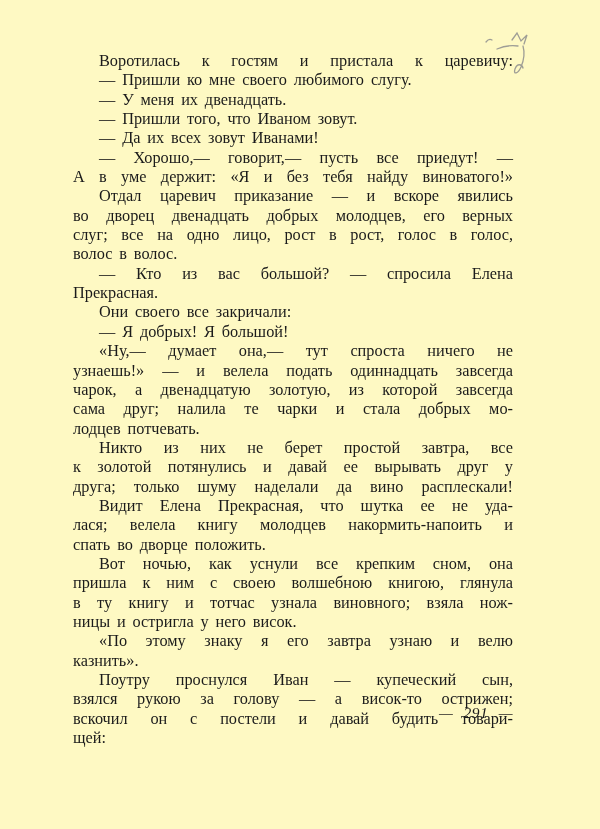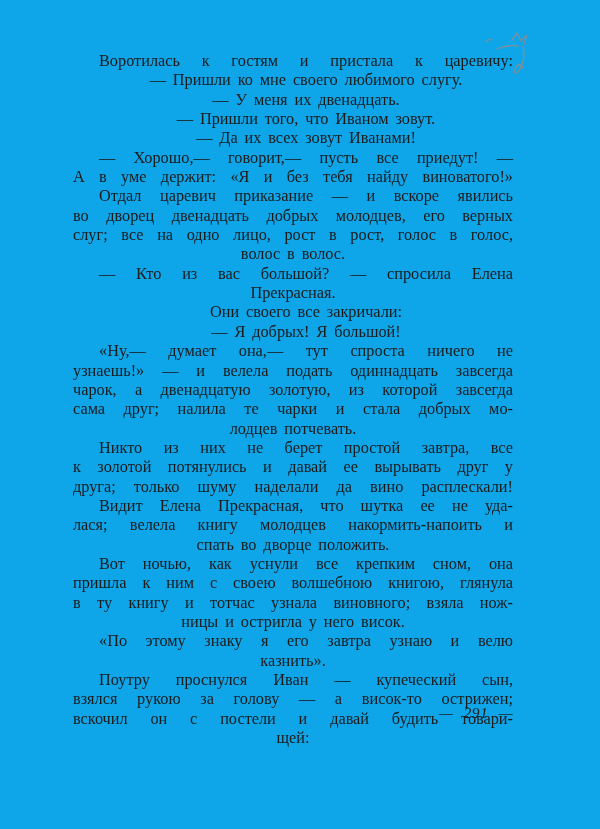--- a/index.html
+++ b/index.html
@@ -10,35 +10,35 @@
     width: 600px;
     height: 829px;
     position: relative;
     overflow: hidden;
     background: #fefefe;
     font-family: "Liberation Serif", "DejaVu Serif", serif;
   }
   .page {
     position: absolute;
     inset: 0;
-    background: #0ea5e9;
+    background: #fef9c3;
   }
   .text-column {
     position: absolute;
     left: 73px;
     top: 51px;
     width: 440px;
     font-size: 16.3px;
     line-height: 19.35px;
     color: #1b1b1b;
     word-spacing: 2.8px;
   }
   .line {
     min-height: 19.35px;
-    text-align: center;
+    text-align: left;
   }
   .line.justify {
     text-align: justify;
     text-align-last: justify;
   }
   .line.indent {
     text-indent: 26px;
   }
   .footer {
     position: absolute;

